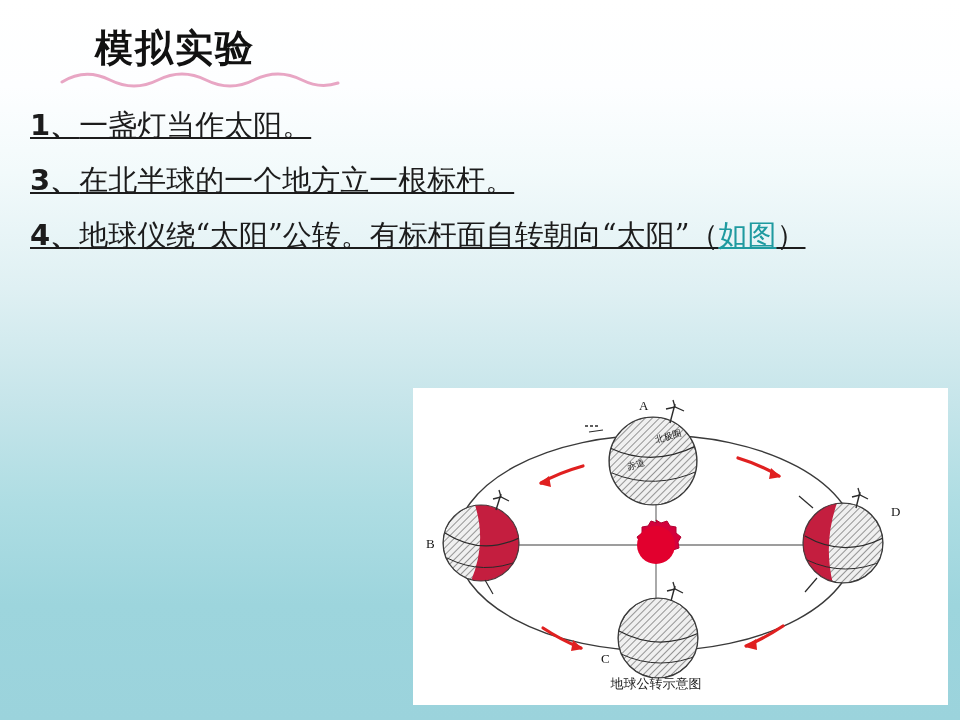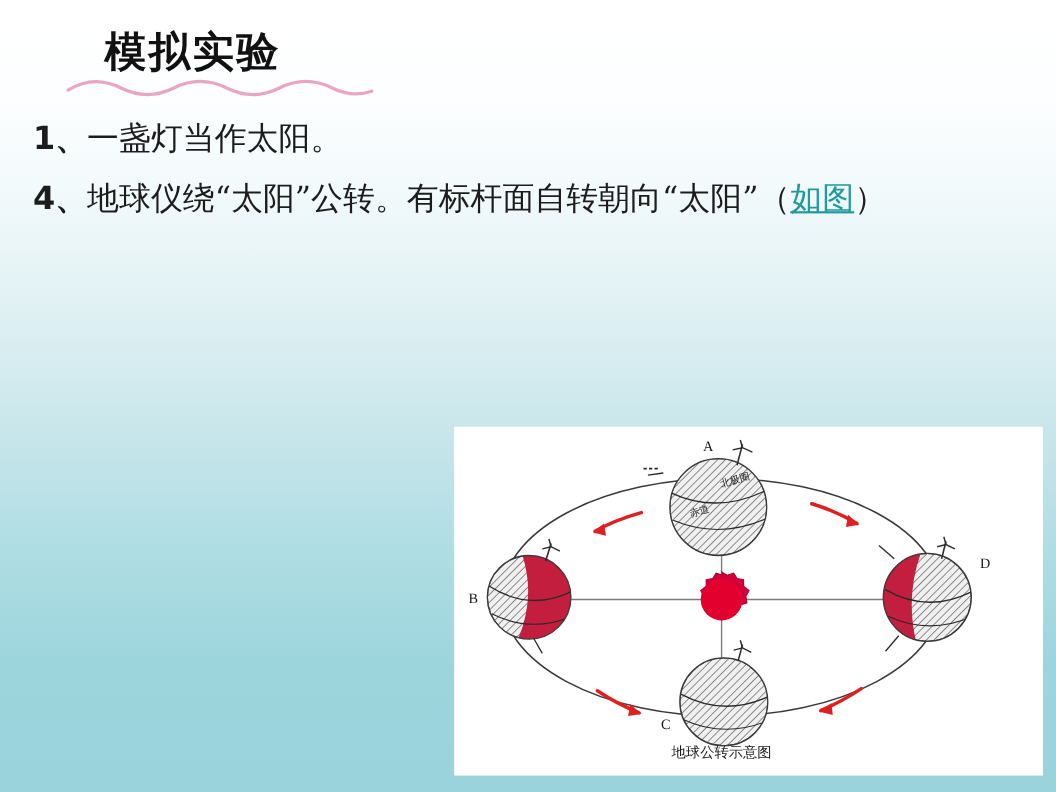--- a/index.html
+++ b/index.html
@@ -60,20 +60,21 @@
     top: 98px;
     width: 930px;
   }
   .list-line {
     font-family: "DejaVu Serif", "Liberation Serif", serif;
     font-size: 29px;
     color: #1c1c1c;
     line-height: 55px;
     height: 55px;
     white-space: nowrap;
+    text-decoration: underline;
   }
   .line-num {
     font-family: "DejaVu Sans", "Liberation Sans", sans-serif;
     font-weight: bold;
     font-size: 29px;
   }
   .latin {
     font-family: "DejaVu Sans", "Liberation Sans", sans-serif;
     font-weight: bold;
   }
@@ -115,20 +116,23 @@
     </svg>
   </div>
 
   <div id="body-list">
 
     <div class="list-line">
       <span class="line-num">1、</span><span>一盏灯当作太阳。</span>
     </div>
 
 
+    <div class="list-line">
+      <span class="line-num">3、</span><span>在北半球的一个地方立一根标杆。</span>
+    </div>
 
     <div class="list-line">
       <span class="line-num">4、</span><span>地球仪绕“太阳”公转。有标杆面自转朝向“太阳”（</span><a class="hyperlink" href="#">如图</a><span>）</span>
     </div>
 
 
   </div>
 
   <div id="diagram-frame">
     <svg width="535" height="317" viewBox="0 0 535 317">

